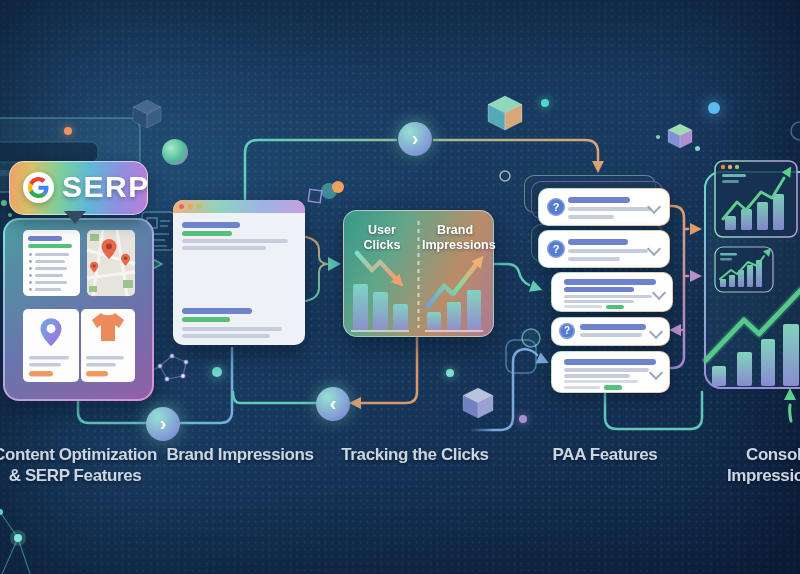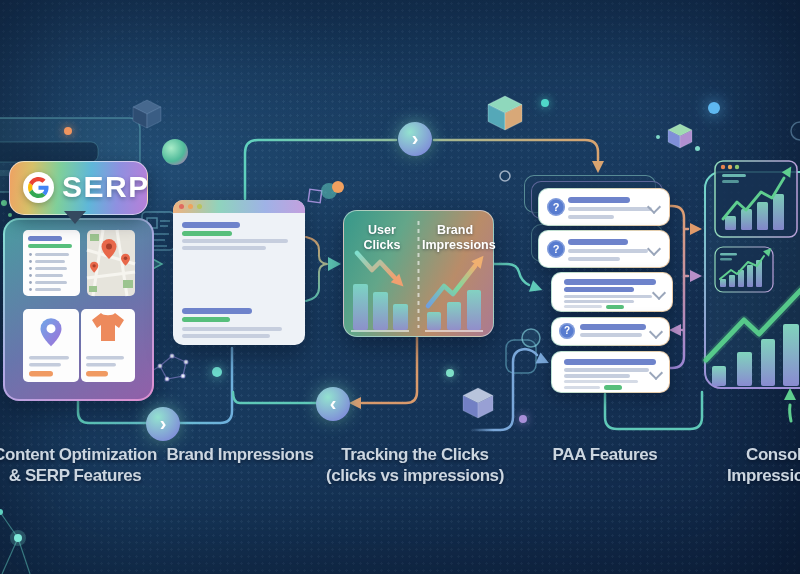--- a/index.html
+++ b/index.html
@@ -479,21 +479,20 @@
 
   <div class="stage-label" style="left:-25px;width:200px;">
     <div>Content Optimization</div>
     <div>&amp; SERP Features</div>
   </div>
   <div class="stage-label" style="left:140px;width:200px;">
     <div>Brand Impressions</div>
   </div>
   <div class="stage-label" style="left:305px;width:220px;">
     <div>Tracking the Clicks</div>
-    <div>(clicks vs impressions)</div>
   </div>
   <div class="stage-label" style="left:515px;width:180px;">
     <div>PAA Features</div>
   </div>
   <div class="stage-label" style="left:727px;width:220px;text-align:left;">
     <div style="padding-left:19px;">Consolidated</div>
     <div>Impressions</div>
   </div>
 
 </div>

